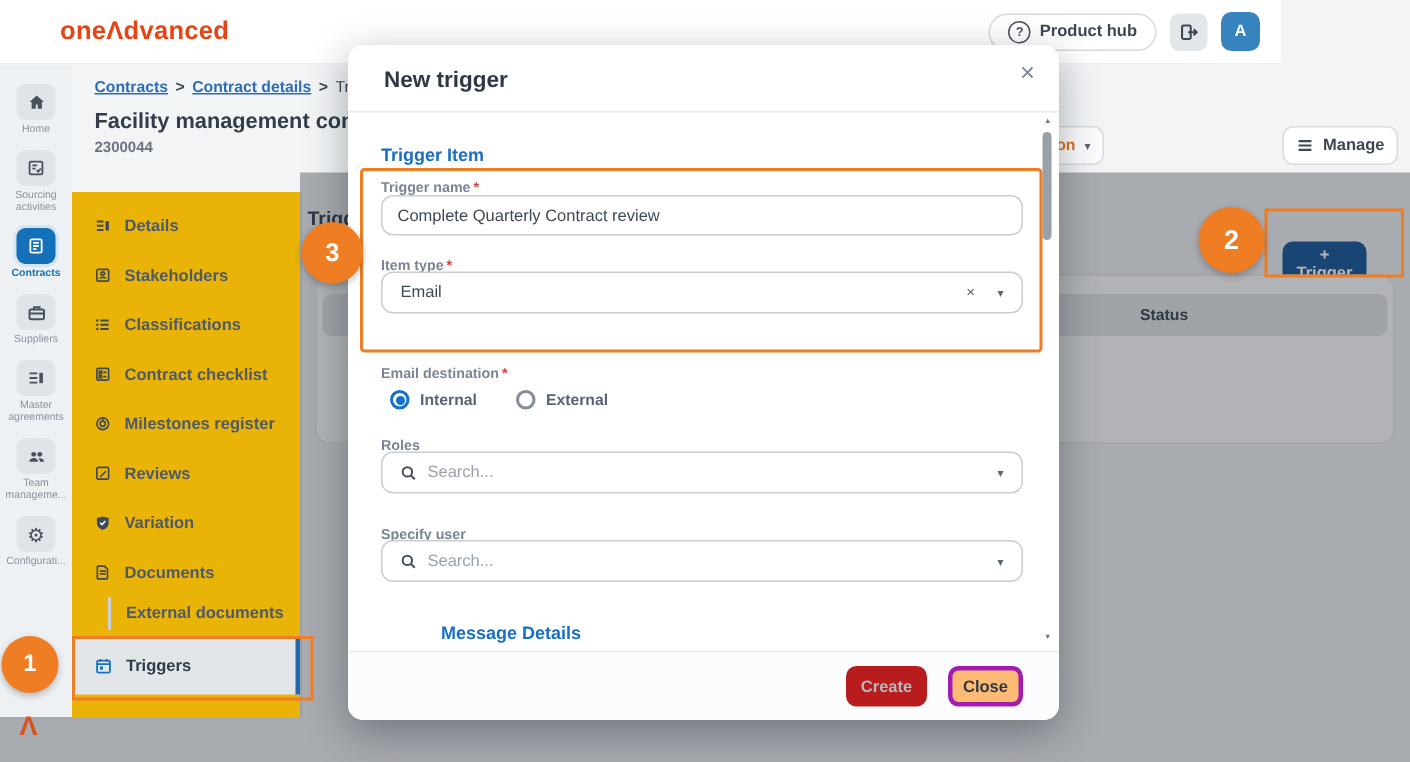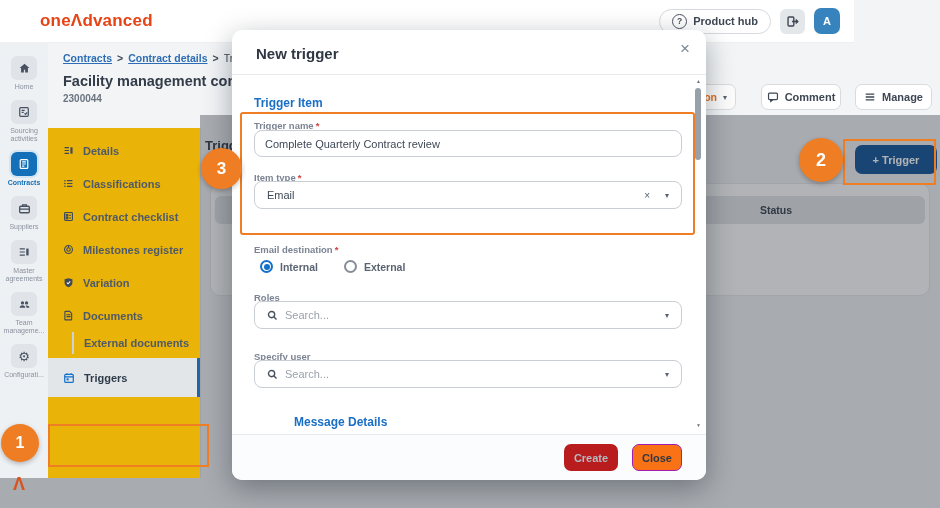--- a/index.html
+++ b/index.html
@@ -39,21 +39,21 @@
   .tb-btn{position:absolute;top:84px;height:26px;border:1px solid #d8dcdf;border-radius:7px;background:#fff;
           display:flex;align-items:center;justify-content:center;gap:6px;font-size:11px;font-weight:700;
           color:#3e4754;z-index:2;box-sizing:border-box;cursor:pointer;}
   .status-frag{left:640px;width:96px;justify-content:flex-end;padding-right:8px;background:#fcfcfd;}
   .status-frag .frag-txt{color:#e2701c;font-weight:700;font-size:10.5px;}
   .status-frag .caret{color:#5a6472;font-size:8px;}
   .comment-btn{left:761px;width:80px;}
   .manage-btn{left:855px;width:77px;}
   
   .content-heading{position:absolute;left:205px;top:138px;font-size:13px;font-weight:700;color:#3d4654;z-index:1;}
-  .add-trigger-btn{position:absolute;left:855px;top:145px;width:82px;height:29px;background:#1d5b9d;border:none;
+  .add-trigger-btn{position:absolute;left:855px;top:161px;width:56px;height:29px;background:#1d5b9d;border:none;
           border-radius:7px;color:#fff;font-size:11px;font-weight:700;z-index:1;cursor:pointer;
           font-family:inherit;}
   .table-card{position:absolute;left:210px;top:183px;width:720px;height:113px;background:#ffffff;
           border:1px solid #e7eaec;border-radius:10px;z-index:1;box-sizing:border-box;}
   .table-head{position:absolute;left:4px;top:12px;right:4px;height:28px;background:#e4e7ea;border-radius:6px;}
   .status-col{position:absolute;left:545px;top:8px;font-size:10.5px;font-weight:700;color:#3f4956;}
   
   .subnav{position:absolute;left:48px;top:128px;width:153px;height:350px;background:#eab308;
           border-right:1px solid #e5e8eb;z-index:3;box-sizing:border-box;padding-top:6px;}
   .nav-item{height:33px;display:flex;align-items:center;padding-left:15px;gap:9px;cursor:pointer;}
@@ -96,21 +96,21 @@
                   border-radius:3px;pointer-events:none;z-index:6;}
   .m-scroll{position:absolute;right:3px;top:48px;width:9px;height:350px;z-index:4;}
   .m-scroll .arr{position:absolute;left:0;width:9px;font-size:5px;color:#6b7480;text-align:center;}
   .m-scroll .arr.up{top:0;} .m-scroll .arr.dn{bottom:0;}
   .m-scroll .thumb{position:absolute;left:1px;top:10px;width:6px;height:72px;border-radius:3px;background:#98a0aa;}
   .m-footer{position:absolute;left:0;bottom:0;width:100%;height:46px;border-top:1px solid #e8eaed;
             background:#fbfcfd;border-radius:0 0 10px 10px;box-sizing:border-box;}
   .btn{position:absolute;top:9px;height:27px;border-radius:7px;font-size:11px;font-weight:700;
        display:flex;align-items:center;justify-content:center;box-sizing:border-box;font-family:inherit;cursor:pointer;}
   .btn-create{right:88px;width:54px;background:#b91c1c;border:none;color:#b3bac2;cursor:default;}
-  .btn-close{right:24px;width:50px;background:#f97316;border:1px solid #a21caf;color:#2f3744;}
+  .btn-close{right:24px;width:50px;background:#fdba74;border:3px solid #a21caf;color:#2f3744;}
   
   .co-circle{position:absolute;border-radius:50%;background:#ef7d23;color:#fff;font-weight:700;
              display:flex;align-items:center;justify-content:center;z-index:30;
              box-shadow:0 2px 5px rgba(0,0,0,.25);}
   .co-1{left:1px;top:424px;width:38px;height:38px;font-size:16px;}
   .co-2{left:799px;top:138px;width:44px;height:44px;font-size:18px;}
   .co-3{left:201px;top:148px;width:41px;height:41px;font-size:17px;}
   .co-rect{position:absolute;border:2px solid #ef7d23;z-index:30;pointer-events:none;}
   .co-triggers{left:48px;top:424px;width:157px;height:39px;}
   .co-addbtn{left:843px;top:139px;width:89px;height:42px;}
@@ -206,29 +206,20 @@
   <nav class="crumbs">
     <a>Contracts</a><span class="crumb-sep">&gt;</span><a>Contract details</a><span class="crumb-sep">&gt;</span><span>Triggers</span>
   </nav>
   <div class="pg-title">Facility management contract</div>
   <div class="pg-id">2300044</div>
 
   <div class="tb-btn status-frag">
     <span class="frag-txt">on</span>
     <span class="caret">▾</span>
   </div>
-  <button class="tb-btn comment-btn">
-    <span>
-      <svg width="12" height="12" viewBox="0 0 14 14" fill="none" stroke="currentColor" stroke-width="1.4">
-        <rect x="1.8" y="2.4" width="10.4" height="7.6" rx="1.2"></rect>
-          <path d="M4.4 10v2.2L7 10"></path>
-      </svg>
-    </span>
-    <span>Comment</span>
-  </button>
   <button class="tb-btn manage-btn">
     <span>
       <svg width="12" height="12" viewBox="0 0 14 14" stroke="currentColor" stroke-width="1.6">
           <path d="M2 3.6h10M2 7h10M2 10.4h10"></path>
         </svg>
     </span>
     <span>Manage</span>
   </button>
 
   <div class="content-heading">Triggers</div>
@@ -244,20 +235,30 @@
       <span class="nav-ic">
         <svg width="11" height="11" viewBox="0 0 14 14" fill="none" stroke="currentColor" stroke-width="1.5">
           <path d="M2 3.4h5.6M2 7h5.6M2 10.6h5.6"></path>
             <rect x="9.4" y="3" width="2.8" height="8" fill="currentColor" stroke="none"></rect>
         </svg>
       </span>
       <span class="nav-txt">Details</span>
     </div>
     <div class="nav-item">
       <span class="nav-ic">
+        <svg width="11" height="11" viewBox="0 0 14 14" fill="none" stroke="currentColor" stroke-width="1.4">
+          <rect x="2" y="2" width="10" height="10" rx="1.2"></rect>
+            <circle cx="7" cy="5.6" r="1.5"></circle>
+            <path d="M4.4 9.8c.5-1.4 4.7-1.4 5.2 0"></path>
+        </svg>
+      </span>
+      <span class="nav-txt">Stakeholders</span>
+    </div>
+    <div class="nav-item">
+      <span class="nav-ic">
         <svg width="11" height="11" viewBox="0 0 14 14" stroke="currentColor" stroke-width="1.5" fill="currentColor">
           <circle cx="2.4" cy="3.4" r="1" stroke="none"></circle>
             <circle cx="2.4" cy="7" r="1" stroke="none"></circle>
             <circle cx="2.4" cy="10.6" r="1" stroke="none"></circle>
           <path d="M5 3.4h7M5 7h7M5 10.6h7" fill="none"></path>
         </svg>
       </span>
       <span class="nav-txt">Classifications</span>
     </div>
     <div class="nav-item">
@@ -273,20 +274,29 @@
     </div>
     <div class="nav-item">
       <span class="nav-ic">
         <svg width="11" height="11" viewBox="0 0 14 14" fill="none" stroke="currentColor" stroke-width="1.4">
           <circle cx="7" cy="7" r="5"></circle>
             <circle cx="7" cy="7" r="2.2"></circle>
             <path d="M7 2v2.8"></path>
         </svg>
       </span>
       <span class="nav-txt">Milestones register</span>
+    </div>
+    <div class="nav-item">
+      <span class="nav-ic">
+        <svg width="11" height="11" viewBox="0 0 14 14" fill="none" stroke="currentColor" stroke-width="1.4">
+          <rect x="2" y="2" width="10" height="10" rx="1.2"></rect>
+            <path d="M4.6 9.4 9.2 4.8l.9.9-4.6 4.6H4.6z" fill="currentColor" stroke="none"></path>
+        </svg>
+      </span>
+      <span class="nav-txt">Reviews</span>
     </div>
     <div class="nav-item">
       <span class="nav-ic">
         <svg width="11" height="11" viewBox="0 0 14 14" fill="currentColor">
           <path d="M7 1.6 12 3v4c0 3.2-2.2 5.2-5 6-2.8-.8-5-2.8-5-6V3z"></path>
             <path d="m4.8 7 1.6 1.6 2.8-3" fill="none" stroke="#fafbfc" stroke-width="1.3"></path>
         </svg>
       </span>
       <span class="nav-txt">Variation</span>
     </div>

